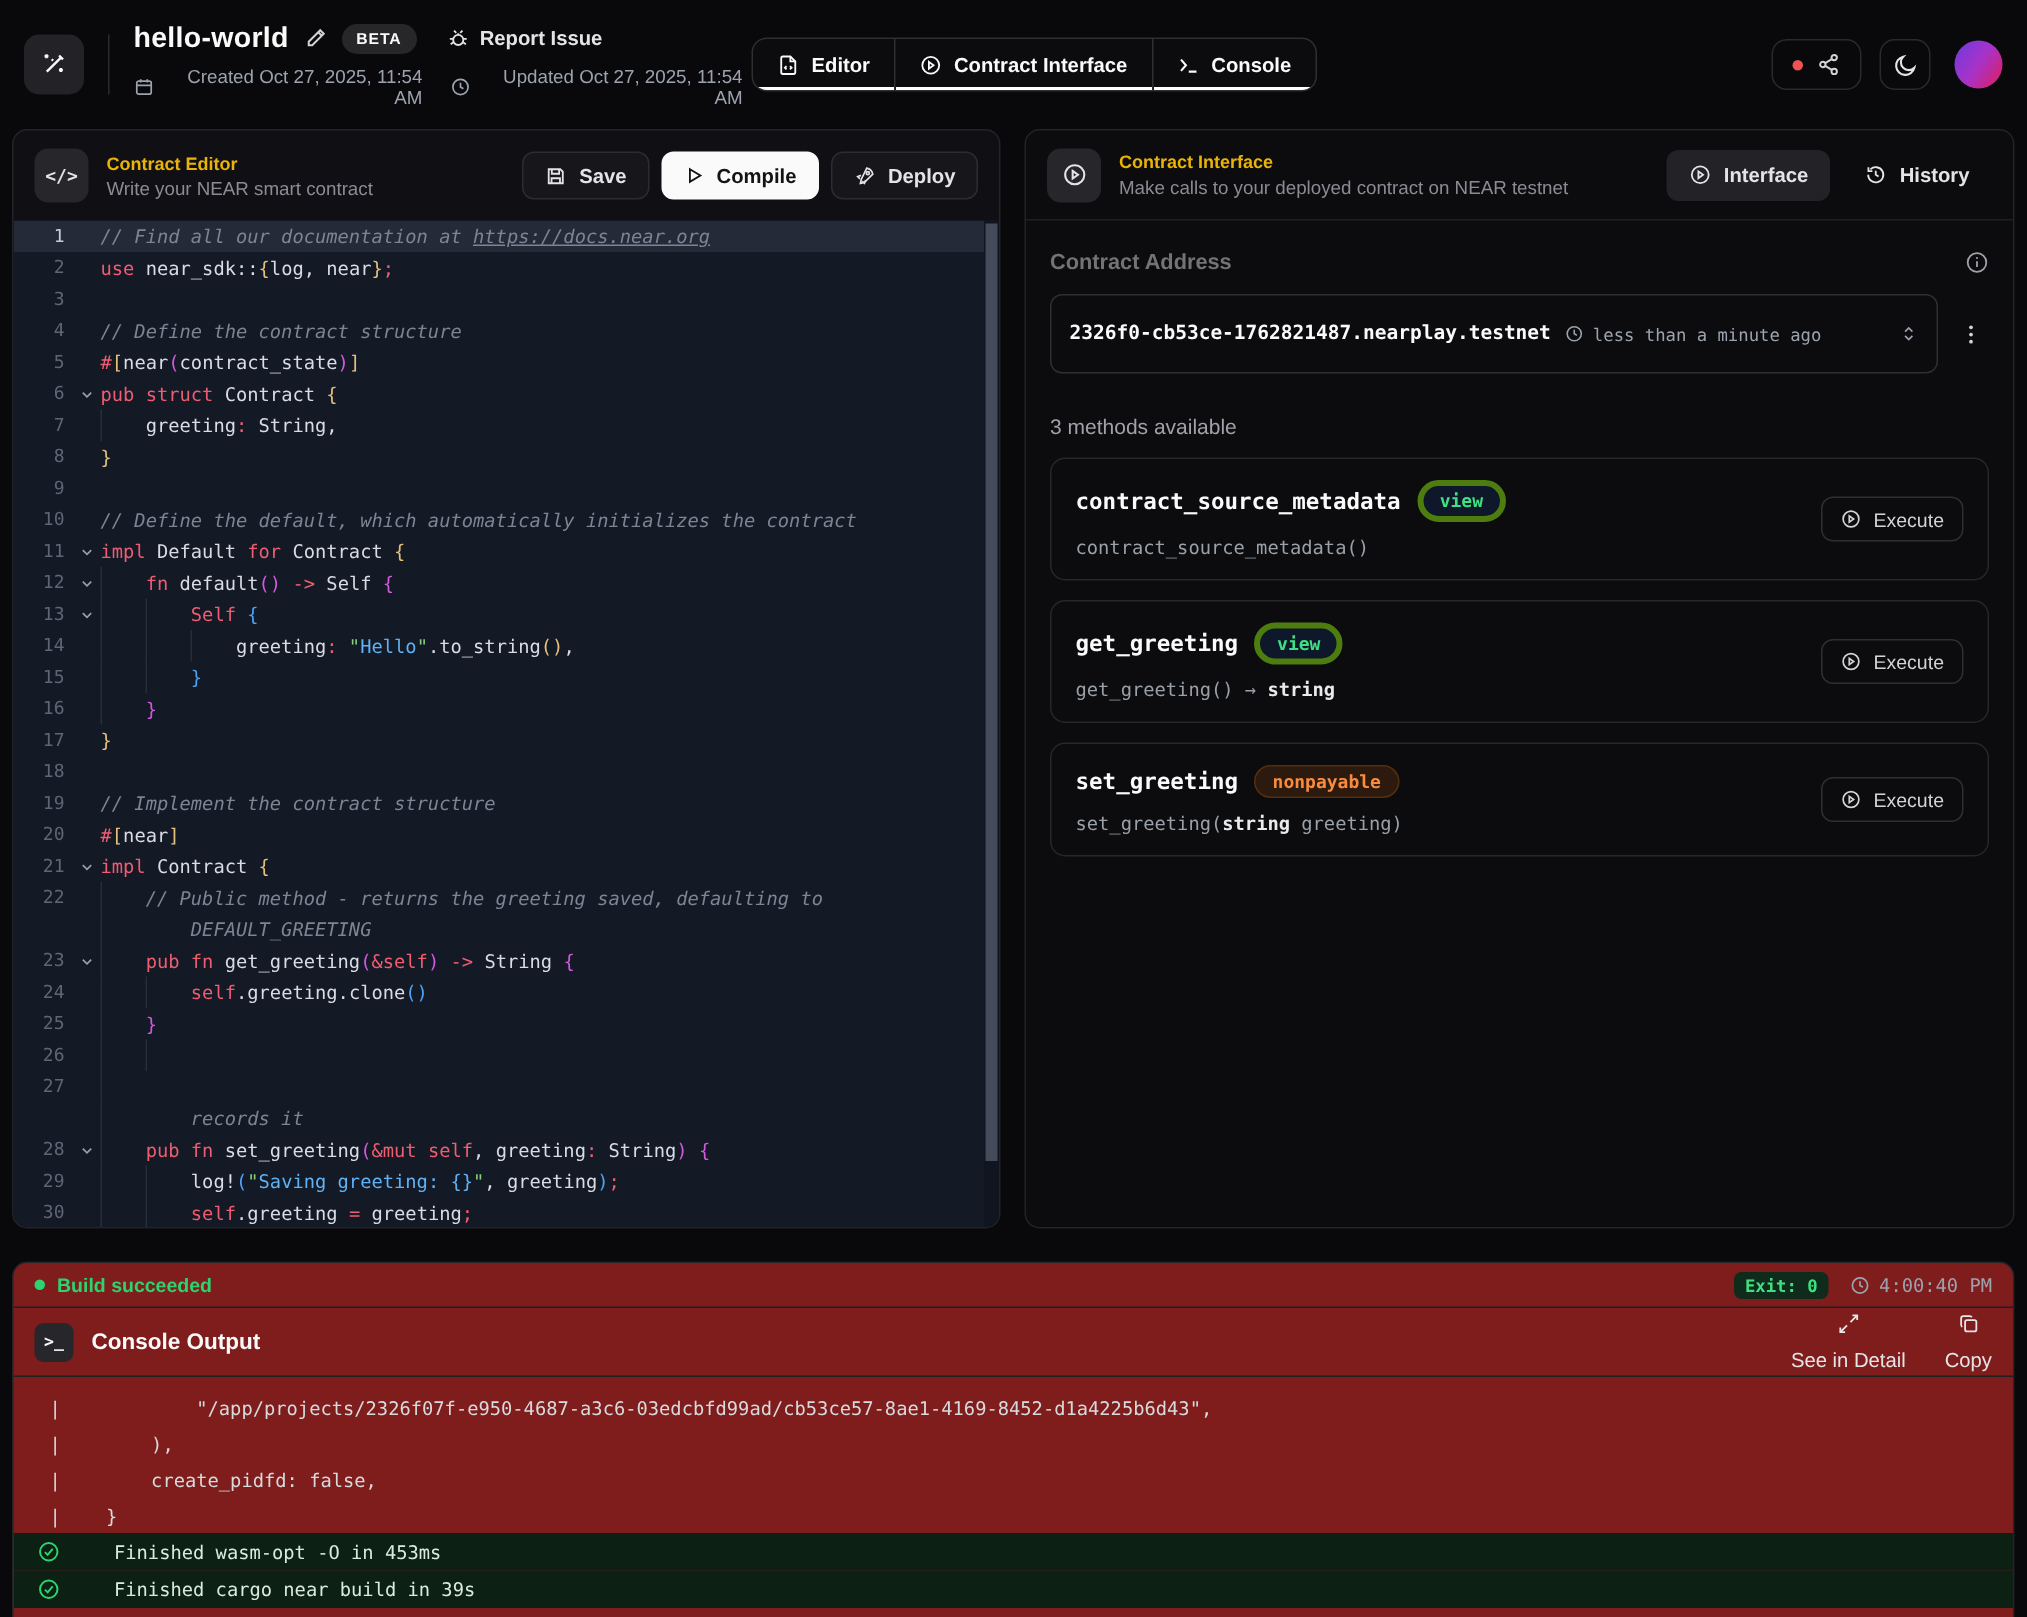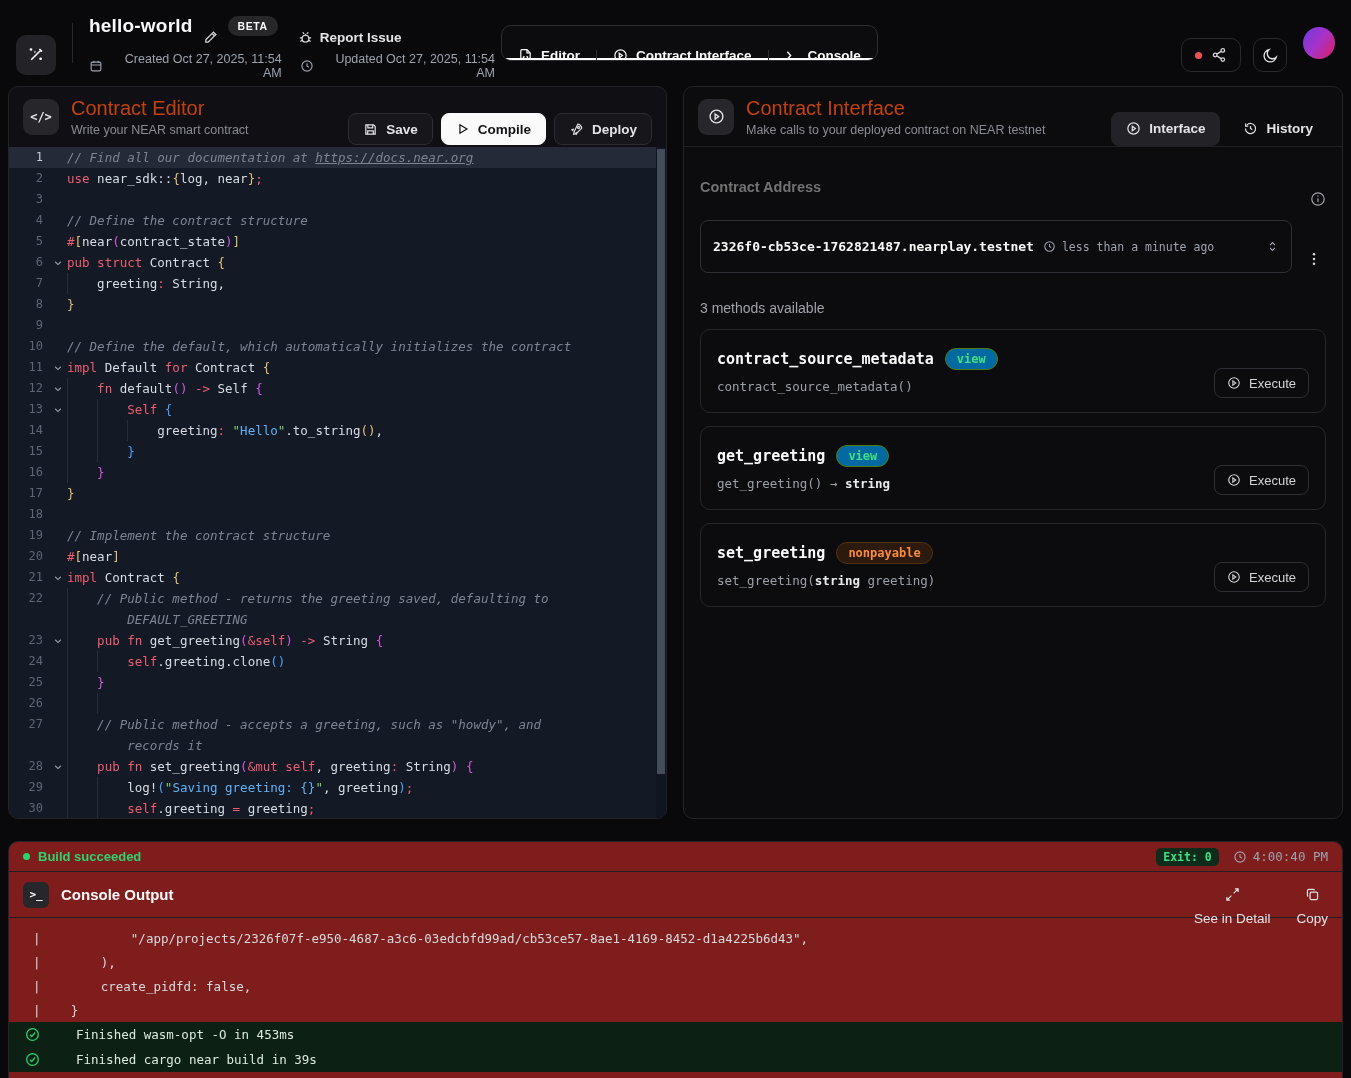--- a/index.html
+++ b/index.html
@@ -3,21 +3,21 @@
 <meta charset="utf-8">
 <style>
   :root{
     --accent-green:#2dd36f; --badge-green:#3fe081; --badge-orange:#fb8b3c; --error-red:#f05252;
     --kw:#ee5d70; --comment:#7d8493; --b1:#e5c07b; --b2:#d159de; --b3:#4ba3f5; --str:#5fb2f5; --strq:#84cf78;
   }
   *{margin:0;padding:0;box-sizing:border-box;}
   html,body{width:1351px;height:1078px;overflow:hidden;}
   body{background:#09090b;color:#e4e4e7;font-family:"Liberation Sans",sans-serif;-webkit-font-smoothing:antialiased;}
   svg{display:block;}
-  button{background:none;border:none;color:inherit;font:inherit;cursor:pointer;margin-top:24px;}
+  button{background:none;border:none;color:inherit;font:inherit;cursor:pointer;}
 
   
   header{height:86px;display:flex;align-items:center;padding:0 16px;}
   .logo-btn{width:40px;height:40px;border-radius:10px;background:#232327;display:flex;align-items:center;justify-content:center;color:#fafafa;flex:none;}
   .vdiv{width:1px;height:40px;background:#2a2a2e;margin:0 16px;flex:none;}
   .title-block{display:flex;flex-direction:column;gap:7px;width:406px;flex:none;}
   .title-row{display:flex;align-items:center;gap:10px;}
   .title-row h1{font-size:19px;font-weight:700;color:#fafafa;letter-spacing:.2px;}
   .icon-ghost{color:#d4d4d8;display:flex;align-items:center;}
   .beta{background:#27272a;color:#fafafa;font-size:10.5px;font-weight:700;letter-spacing:.6px;padding:4px 10px;border-radius:999px;}
@@ -35,21 +35,21 @@
 
   
   main{display:flex;gap:16px;padding:0 8px;}
   .panel{border:1px solid #232328;border-radius:10px;height:733px;overflow:hidden;display:flex;flex-direction:column;}
   .panel-left{width:659px;background:#101014;}
   .panel-right{width:660px;background:#0c0c0e;}
   .panel-head{height:60px;display:flex;align-items:center;gap:12px;padding:0 14px;flex:none;}
   .panel-right .panel-head{border-bottom:1px solid #1f1f24;}
   .ibox{width:36px;height:36px;border-radius:9px;background:#26262b;display:flex;align-items:center;justify-content:center;color:#e4e4e7;flex:none;}
   .ibox .code-glyph{font-family:"DejaVu Sans Mono",monospace;font-size:12px;font-weight:700;}
-  .ptitle{font-size:20px;font-weight:400;color:#c2410c;}
+  .ptitle{font-size:12px;font-weight:700;color:#eab308;}
   .psub{font-size:12.5px;color:#8b8b94;margin-top:3px;}
   .pbtns{margin-left:auto;display:flex;align-items:center;gap:8px;}
   .btn{height:32px;padding:0 14px;border-radius:8px;border:1px solid #2c2c31;background:#17171b;color:#e4e4e7;display:flex;align-items:center;gap:8px;font-size:13.5px;font-weight:600;}
   .btn.primary{background:#fafafa;color:#131316;border-color:#fafafa;}
   .btn.flat{background:#232327;border-color:#232327;height:34px;}
   .btn.ghost{background:transparent;border-color:transparent;}
 
   
   .editor{flex:1;background:#141926;font-family:"DejaVu Sans Mono",monospace;font-size:12.5px;line-height:21px;position:relative;overflow:hidden;padding-right:10px;}
   .crow{display:flex;position:relative;height:21px;white-space:pre;}
@@ -81,21 +81,21 @@
   .addr-val{font-size:13px;font-weight:700;color:#fafafa;white-space:nowrap;}
   .addr-age{font-size:11.5px;color:#9ca3af;display:flex;align-items:center;gap:6px;white-space:nowrap;}
   .updown{margin-left:auto;color:#9ca3af;}
   .kebab{width:24px;display:flex;align-items:center;justify-content:center;color:#d4d4d8;}
   .methods-label{margin-top:27px;font-size:14px;color:#a1a1aa;}
   .mcards{margin-top:13px;display:flex;flex-direction:column;gap:13px;}
   .mcard{border:1px solid #26262c;border-radius:10px;padding:14px 16px;display:flex;align-items:center;justify-content:space-between;}
   .mname-row{display:flex;align-items:center;gap:11px;}
   .mname{font-family:"DejaVu Sans Mono",monospace;font-size:15px;font-weight:700;color:#fafafa;}
   .badge{font-family:"DejaVu Sans Mono",monospace;font-size:12px;font-weight:600;padding:3px 11px;border-radius:999px;}
-  .badge.view{color:var(--badge-green);background:#0369a1;border:1px solid #4d7c0f;}
+  .badge.view{color:var(--badge-green);background:#0f172a;border:4px solid #4d7c0f;}
   .badge.nonpayable{color:var(--badge-orange);background:#2d1a0e;border:1px solid #53300f;}
   .msig{margin-top:9px;font-family:"DejaVu Sans Mono",monospace;font-size:12.5px;color:#9aa0a8;}
   .msig .sigb{font-weight:700;color:#e8eaed;}
   .exec-btn{height:30px;padding:0 12px;border:1px solid #2e2e34;border-radius:8px;display:flex;align-items:center;gap:8px;font-size:13px;color:#d4d4d8;flex:none;}
 
   
   .console-card{margin:22px 8px 0;border:1px solid #232328;border-radius:10px;background:#7f1d1d;height:264px;overflow:hidden;display:flex;flex-direction:column;}
   .build-bar{height:30px;display:flex;align-items:center;padding:0 14px;border-bottom:1px solid #1f1f24;flex:none;}
   .build-status{display:flex;align-items:center;gap:8px;color:var(--accent-green);font-size:13px;font-weight:600;}
   .gdot{width:7px;height:7px;border-radius:50%;background:var(--accent-green);}
@@ -305,21 +305,21 @@
                 <path d="M3.5 6l4.5 4.5L12.5 6"></path>
               </svg></span><span class="ct"><span class="tk kw">impl</span><span class="tk txt"> Contract </span><span class="tk b1">{</span></span></div>
           <div class="crow"><i class="guide" style="left:58px"></i><span class="ln">22</span><span class="fold"></span><span class="ct"><span class="tk com">    // Public method - returns the greeting saved, defaulting to</span></span></div>
           <div class="crow"><i class="guide" style="left:58px"></i><span class="ln"></span><span class="fold"></span><span class="ct"><span class="tk com">        DEFAULT_GREETING</span></span></div>
           <div class="crow"><i class="guide" style="left:58px"></i><span class="ln">23</span><span class="fold"><svg viewBox="0 0 16 16" width="10" height="10" fill="none" stroke="currentColor" stroke-width="1.8">
                 <path d="M3.5 6l4.5 4.5L12.5 6"></path>
               </svg></span><span class="ct"><span class="tk txt">    </span><span class="tk kw">pub fn</span><span class="tk txt"> get_greeting</span><span class="tk b2">(</span><span class="tk kw">&amp;self</span><span class="tk b2">)</span><span class="tk txt"> </span><span class="tk kw">-&gt;</span><span class="tk txt"> String </span><span class="tk b2">{</span></span></div>
           <div class="crow"><i class="guide" style="left:58px"></i><i class="guide" style="left:88.1px"></i><span class="ln">24</span><span class="fold"></span><span class="ct"><span class="tk txt">        </span><span class="tk kw">self</span><span class="tk txt">.greeting.clone</span><span class="tk b3">()</span></span></div>
           <div class="crow"><i class="guide" style="left:58px"></i><span class="ln">25</span><span class="fold"></span><span class="ct"><span class="tk txt">    </span><span class="tk b2">}</span></span></div>
           <div class="crow"><i class="guide" style="left:58px"></i><i class="guide" style="left:88.1px"></i><span class="ln">26</span><span class="fold"></span><span class="ct"></span></div>
-          <div class="crow"><i class="guide" style="left:58px"></i><span class="ln">27</span><span class="fold"></span><span class="ct"><span class="tk com">    // Public method - accepts a greeting, such as "howdy", and</span></span></div>
+          <div class="crow"><i class="guide" style="left:58px"></i><span class="ln">27</span><span class="fold"></span></div>
           <div class="crow"><i class="guide" style="left:58px"></i><span class="ln"></span><span class="fold"></span><span class="ct"><span class="tk com">        records it</span></span></div>
           <div class="crow"><i class="guide" style="left:58px"></i><span class="ln">28</span><span class="fold"><svg viewBox="0 0 16 16" width="10" height="10" fill="none" stroke="currentColor" stroke-width="1.8">
                 <path d="M3.5 6l4.5 4.5L12.5 6"></path>
               </svg></span><span class="ct"><span class="tk txt">    </span><span class="tk kw">pub fn</span><span class="tk txt"> set_greeting</span><span class="tk b2">(</span><span class="tk kw">&amp;mut self</span><span class="tk txt">, greeting</span><span class="tk kw">:</span><span class="tk txt"> String</span><span class="tk b2">)</span><span class="tk txt"> </span><span class="tk b2">{</span></span></div>
           <div class="crow"><i class="guide" style="left:58px"></i><i class="guide" style="left:88.1px"></i><span class="ln">29</span><span class="fold"></span><span class="ct"><span class="tk txt">        log!</span><span class="tk b3">(</span><span class="tk strq">"</span><span class="tk str">Saving greeting: {}</span><span class="tk strq">"</span><span class="tk txt">, greeting</span><span class="tk b3">)</span><span class="tk kw">;</span></span></div>
           <div class="crow"><i class="guide" style="left:58px"></i><i class="guide" style="left:88.1px"></i><span class="ln">30</span><span class="fold"></span><span class="ct"><span class="tk txt">        </span><span class="tk kw">self</span><span class="tk txt">.greeting </span><span class="tk kw">=</span><span class="tk txt"> greeting</span><span class="tk kw">;</span></span></div>
         </div>
       <div class="vtrack">
           <div class="vthumb"></div>
         </div>

